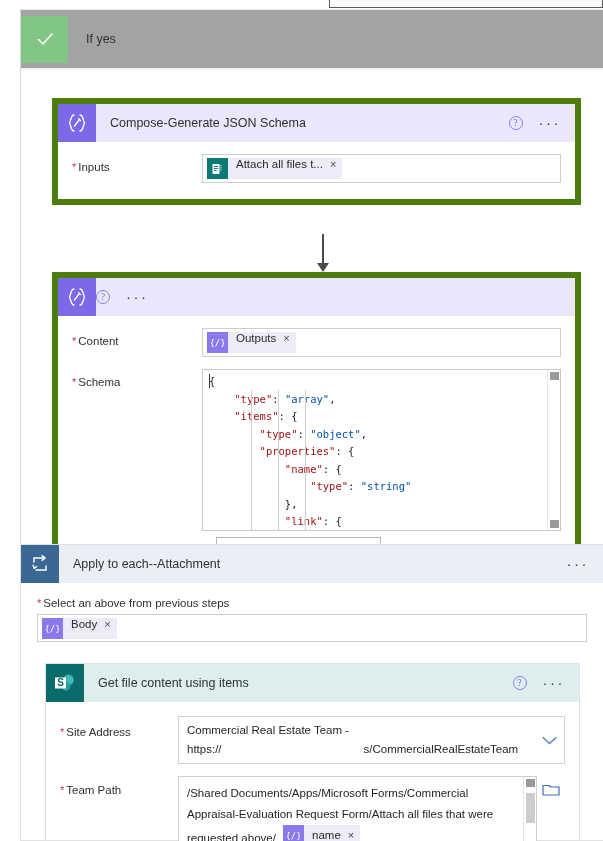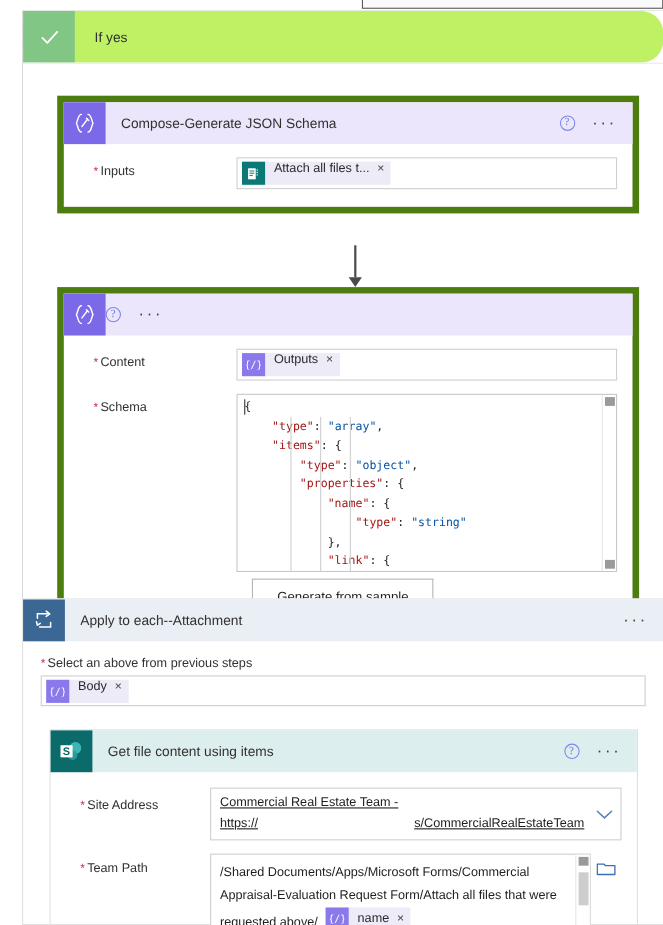--- a/index.html
+++ b/index.html
@@ -39,25 +39,24 @@
     position: absolute;
     left: 20px; top: 9px;
     width: 583px;
     height: 832px;
     border-left: 1px solid #d8d8d8;
     border-top: 1px solid #e4ece4;
     background: #ffffff;
   }
   .ifyes-header {
     position: relative;
-    height: 47px;
-    background: #bef264;
-    display: flex;
-    align-items: center;
-    border-radius: 20px;
+    height: 58px;
+    background: #a3a3a3;
+    display: flex;
+    align-items: center;
   }
   .ifyes-check {
     width: 47px; height: 47px;
     background: #82c686;
     display: flex;
     align-items: center;
     justify-content: center;
     flex: 0 0 auto;
   }
   .ifyes-check svg { display: block; }
@@ -124,21 +123,21 @@
     text-align: center;
     font-family: "Liberation Serif", serif;
   }
   .dots {
     color: #3b3b3b;
     font-size: 15px;
     letter-spacing: 2.5px;
     line-height: 8px;
   }
 
-  .card-body { padding: 12px 14px 14px 14px; margin-left: 13px; }
+  .card-body { padding: 12px 14px 14px 14px; }
 
   .field-row {
     display: flex;
     align-items: flex-start;
     margin-bottom: 12px;
   }
   .field-label {
     width: 130px;
     flex: 0 0 130px;
     font-size: 11.5px;
@@ -301,21 +300,21 @@
     flex: 1 1 auto;
     border: 1px solid #cfcfcf;
     background: #ffffff;
     min-height: 46px;
     display: flex;
     align-items: center;
     padding: 4px 2px 4px 8px;
     font-size: 11.5px;
     color: #1f1f1f;
   }
-  .combo-text { flex: 1 1 auto; line-height: 19px; text-decoration: underline; }
+  .combo-text { flex: 1 1 auto; line-height: 19px; }
   .redact {
     display: inline-block;
     width: 142px;
     height: 12px;
     vertical-align: middle;
   }
   .chev {
     flex: 0 0 auto;
     width: 26px;
     text-align: center;

